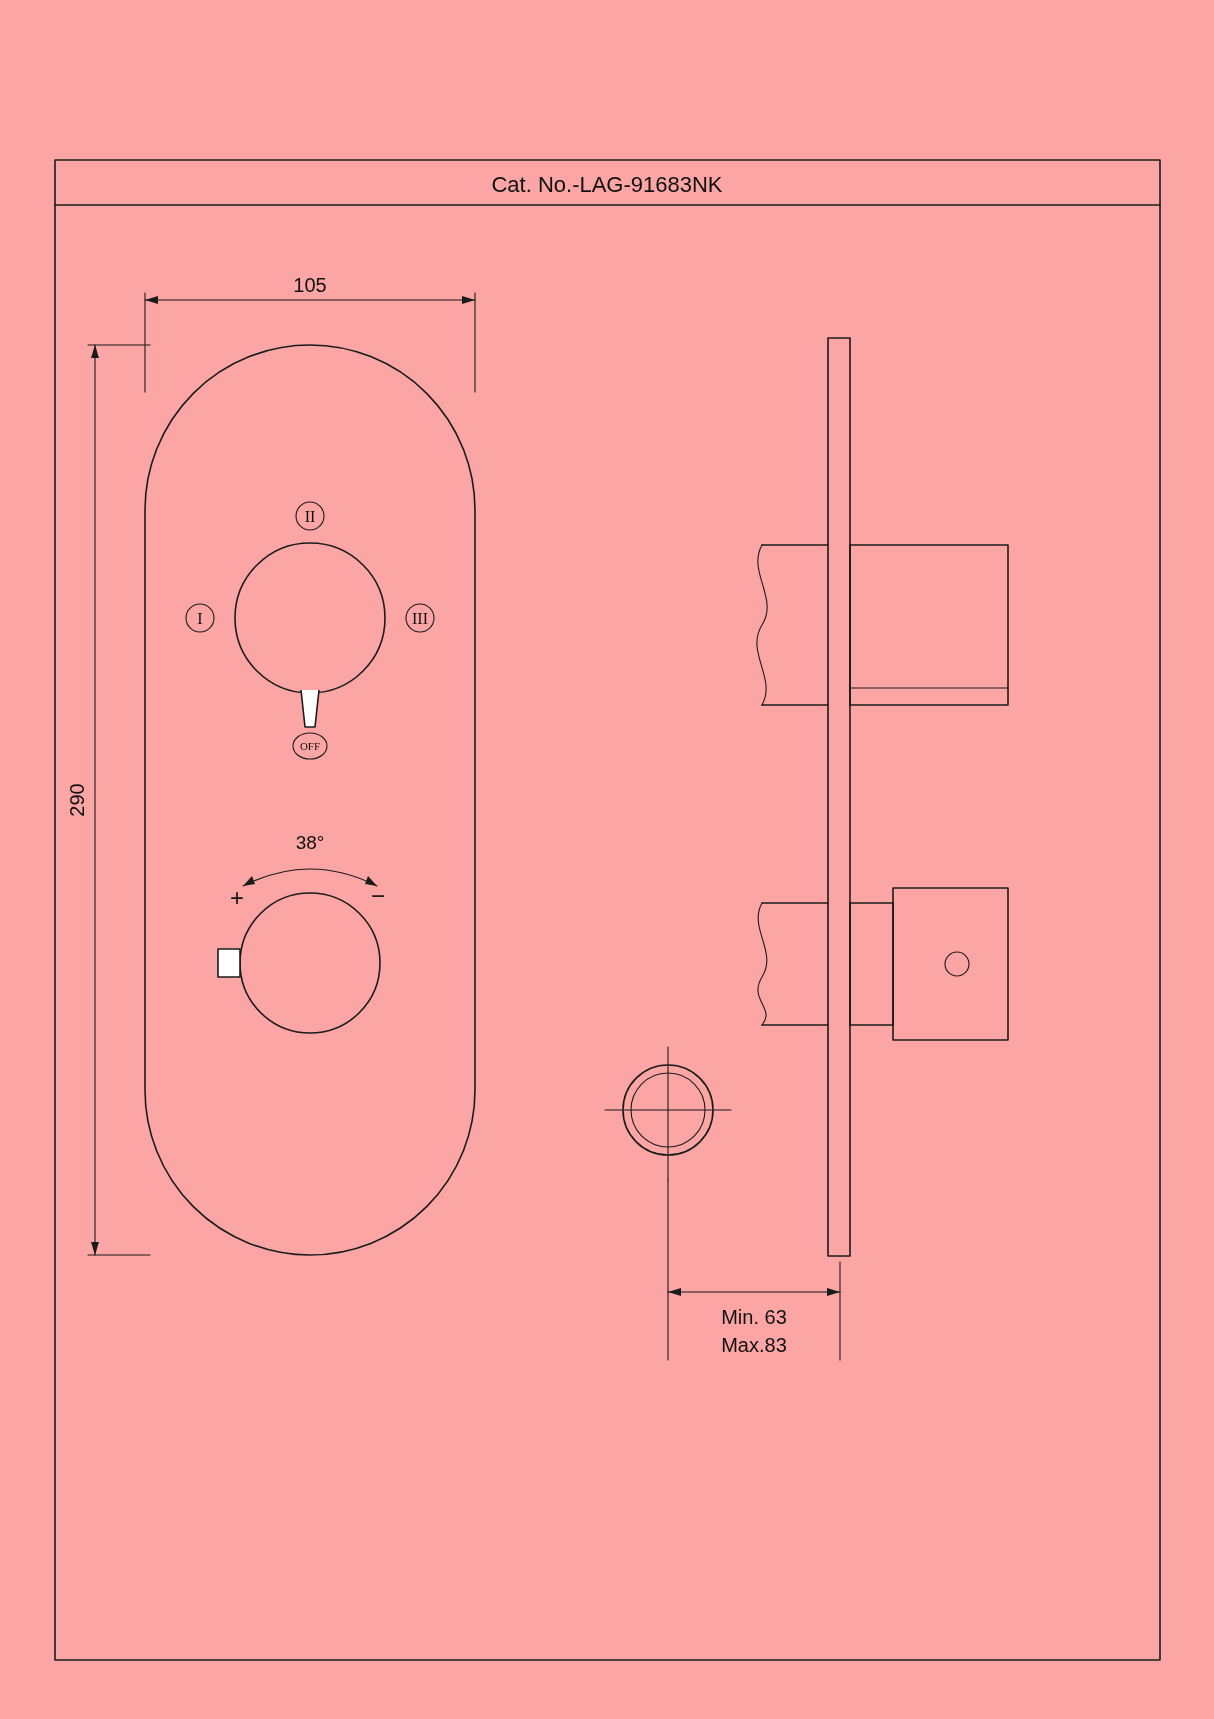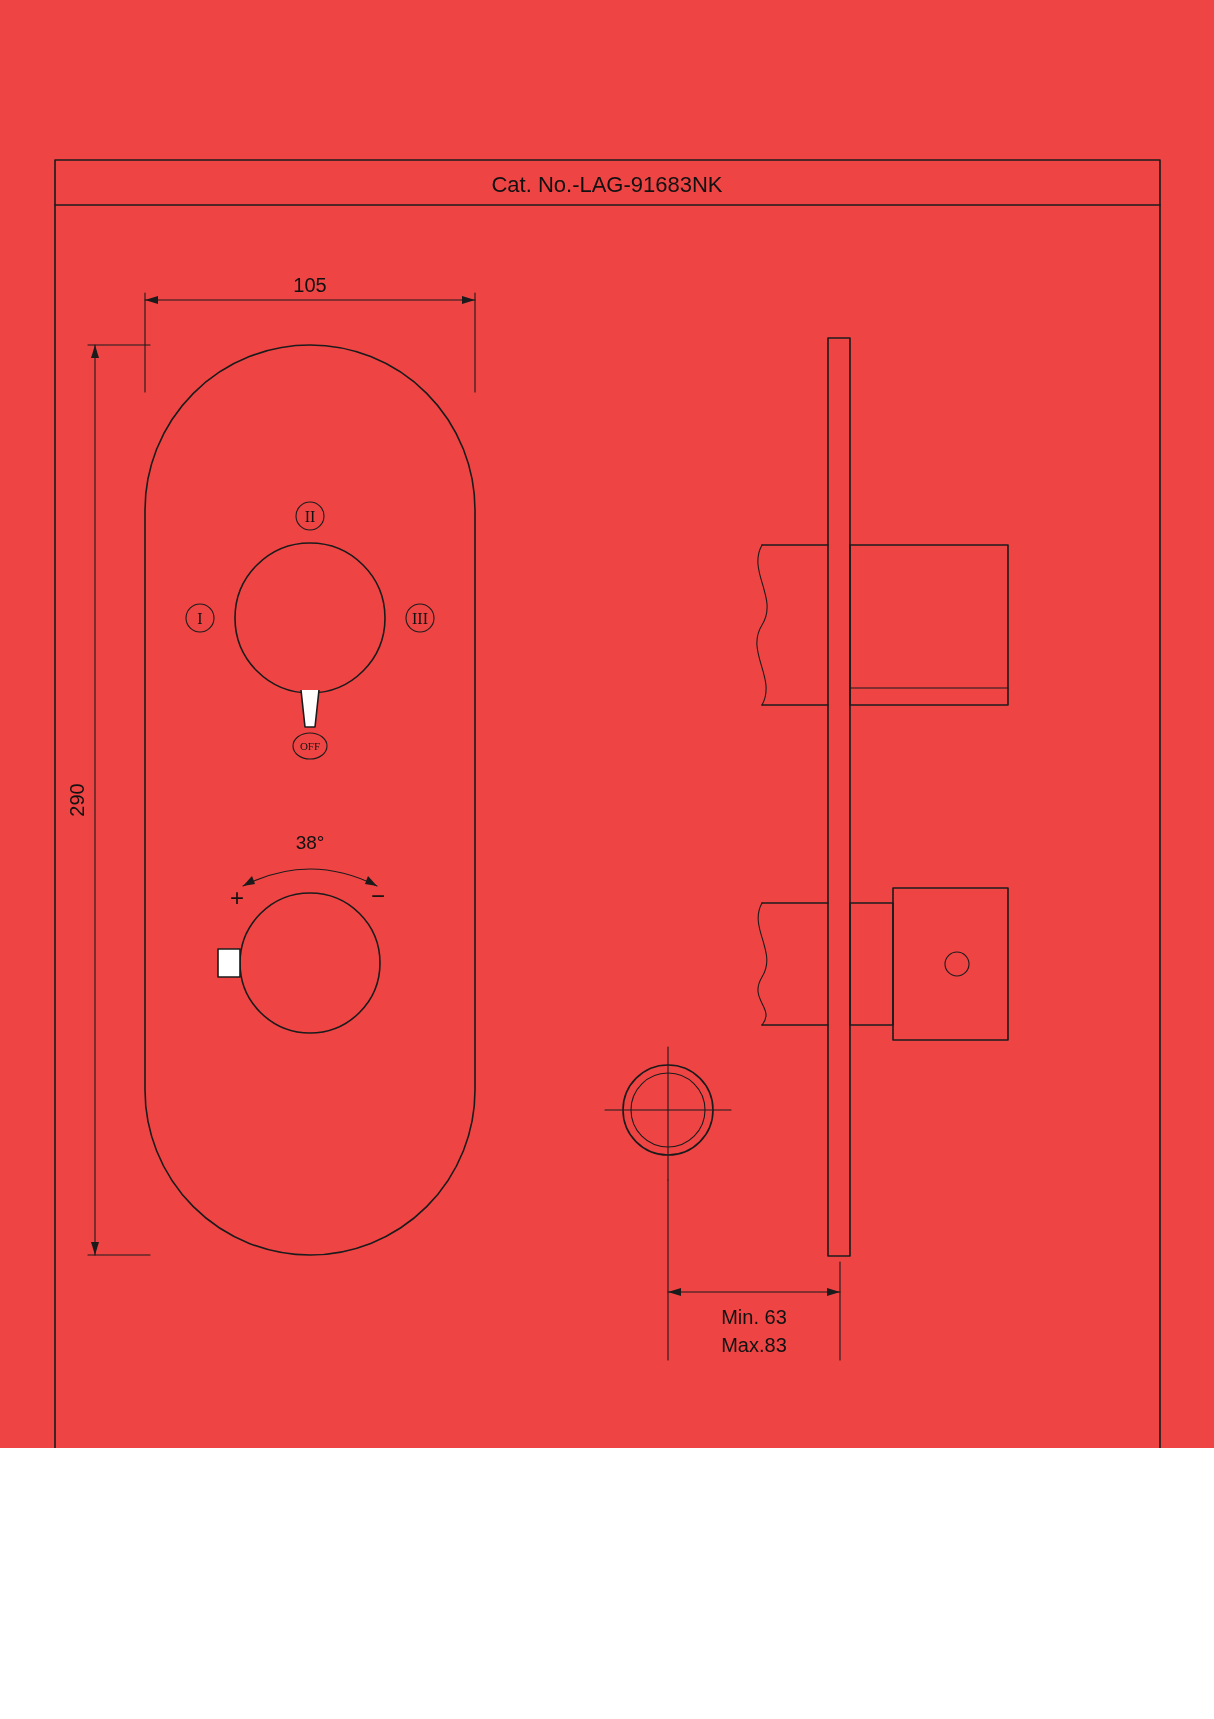--- a/index.html
+++ b/index.html
@@ -1,19 +1,19 @@
 <!DOCTYPE html>
 <html><head>
 <meta charset="utf-8">
 <style>
   html,body{margin:0;padding:0;background:#ffffff;}
   .page{
     position:relative;
-    width:1214px;height:1448px;
-    background:#ef4444;
+    width:1214px;height:1719px;
+    background:#fca5a5;
     font-family:"Liberation Sans", sans-serif;
     overflow:hidden;
   }
   svg{display:block;}
   
   .ol{fill:none;stroke:#1b1b1b;stroke-width:1.6;stroke-linejoin:round;stroke-linecap:round;}
   .olw{fill:#ffffff;stroke:#1b1b1b;stroke-width:1.6;stroke-linejoin:round;}
   .ln{fill:none;stroke:#1b1b1b;stroke-width:1.1;stroke-linecap:round;}
   .ar{fill:#1b1b1b;stroke:none;}
   

